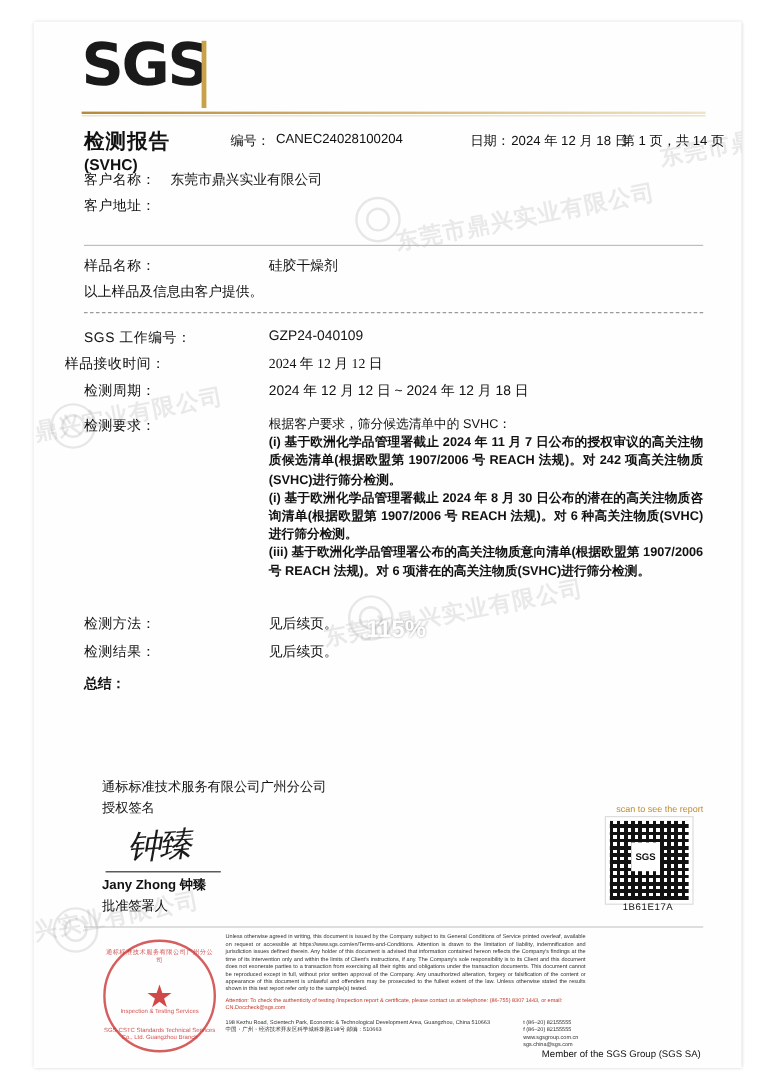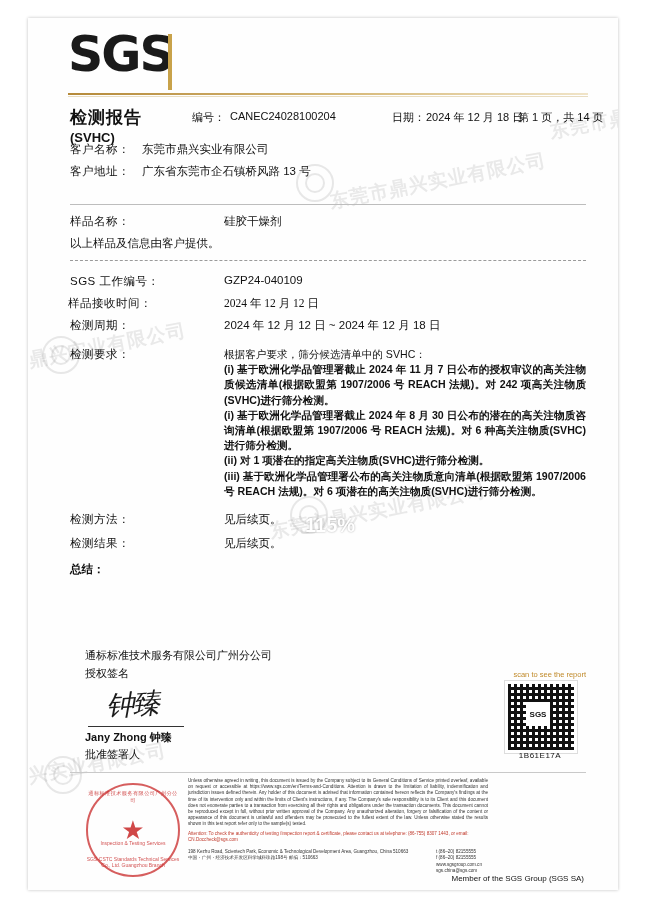--- a/index.html
+++ b/index.html
@@ -441,43 +441,41 @@
 
     <div class="hdr-field" style="left:164px; top:92px;">编号：</div>
     <div class="hdr-field" style="left:202px; top:92px;">CANEC24028100204</div>
     <div class="hdr-field" style="left:364px; top:92px;">日期：</div>
     <div class="hdr-field" style="left:398px; top:92px;">2024 年 12 月 18 日</div>
     <div class="hdr-field" style="left:490px; top:92px;">第 1 页，共 14 页</div>
 
     <div class="row-label" style="left:42px; top:124px;">客户名称：</div>
     <div class="row-value" style="left:114px; top:124px;">东莞市鼎兴实业有限公司</div>
     <div class="row-label" style="left:42px; top:146px;">客户地址：</div>
-    <div class="row-value" style="left:114px; top:146px;">广东省东莞市企石镇桥风路 13 号</div>
 
     <div class="solid" style="top:186px;"></div>
 
     <div class="row-label" style="left:42px; top:196px;">样品名称：</div>
     <div class="row-value" style="left:196px; top:196px;">硅胶干燥剂</div>
     <div class="row-value" style="left:42px; top:218px;">以上样品及信息由客户提供。</div>
 
     <div class="dashed" style="top:242px;"></div>
 
     <div class="row-label" style="left:42px; top:256px;">SGS 工作编号：</div>
     <div class="row-value" style="left:196px; top:256px;">GZP24-040109</div>
-    <div class="row-label" style="left:40px; top:278px;">样品接收时间：</div>
+    <div class="row-label" style="left:26px; top:278px;">样品接收时间：</div>
     <div class="row-value" style="left:196px; top:278px;font-family:Liberation Serif, serif;">2024 年 12 月 12 日</div>
     <div class="row-label" style="left:42px; top:300px;">检测周期：</div>
     <div class="row-value" style="left:196px; top:300px;">2024 年 12 月 12 日 ~ 2024 年 12 月 18 日</div>
 
     <div class="row-label" style="left:42px; top:329px;">检测要求：</div>
     <div class="req-block">
       <p>根据客户要求，筛分候选清单中的 SVHC：</p>
       <p style="font-weight:bold;">(i) 基于欧洲化学品管理署截止 2024 年 11 月 7 日公布的授权审议的高关注物质候选清单(根据欧盟第 1907/2006 号 REACH 法规)。对 242 项高关注物质(SVHC)进行筛分检测。</p>
       <p style="font-weight:bold;">(i) 基于欧洲化学品管理署截止 2024 年 8 月 30 日公布的潜在的高关注物质咨询清单(根据欧盟第 1907/2006 号 REACH 法规)。对 6 种高关注物质(SVHC)进行筛分检测。</p>
-      <p style="font-weight:bold;">(ii) 对 1 项潜在的指定高关注物质(SVHC)进行筛分检测。</p>
       <p style="font-weight:bold;">(iii) 基于欧洲化学品管理署公布的高关注物质意向清单(根据欧盟第 1907/2006 号 REACH 法规)。对 6 项潜在的高关注物质(SVHC)进行筛分检测。</p>
     </div>
 
     <div class="row-label" style="left:42px; top:494px;">检测方法：</div>
     <div class="row-value" style="left:196px; top:494px;">见后续页。</div>
     <div class="row-label" style="left:42px; top:518px;">检测结果：</div>
     <div class="row-value" style="left:196px; top:518px;">见后续页。</div>
 
     <div class="pct-overlay">115%</div>
 

